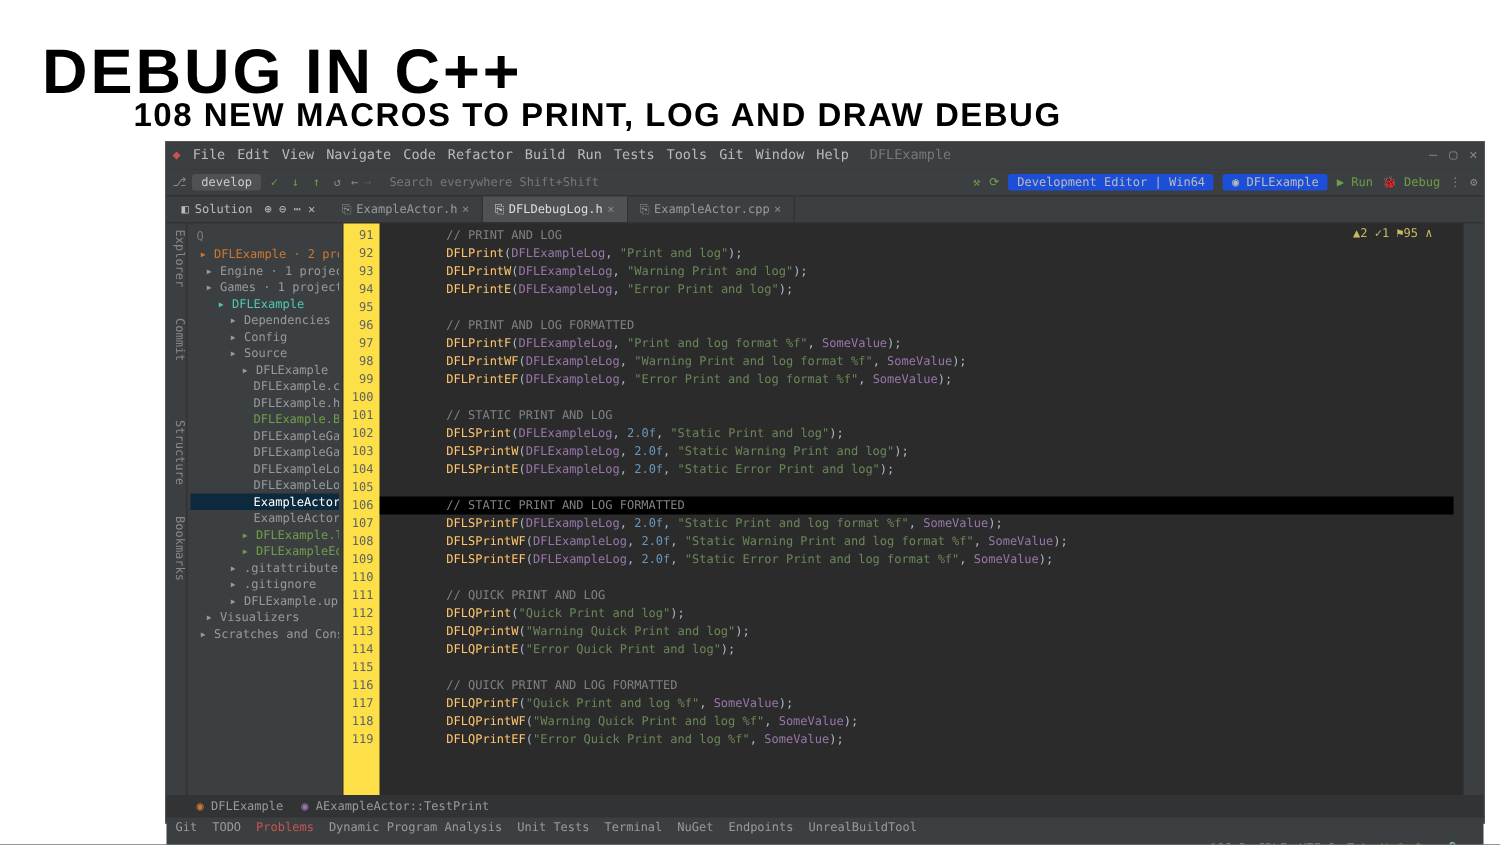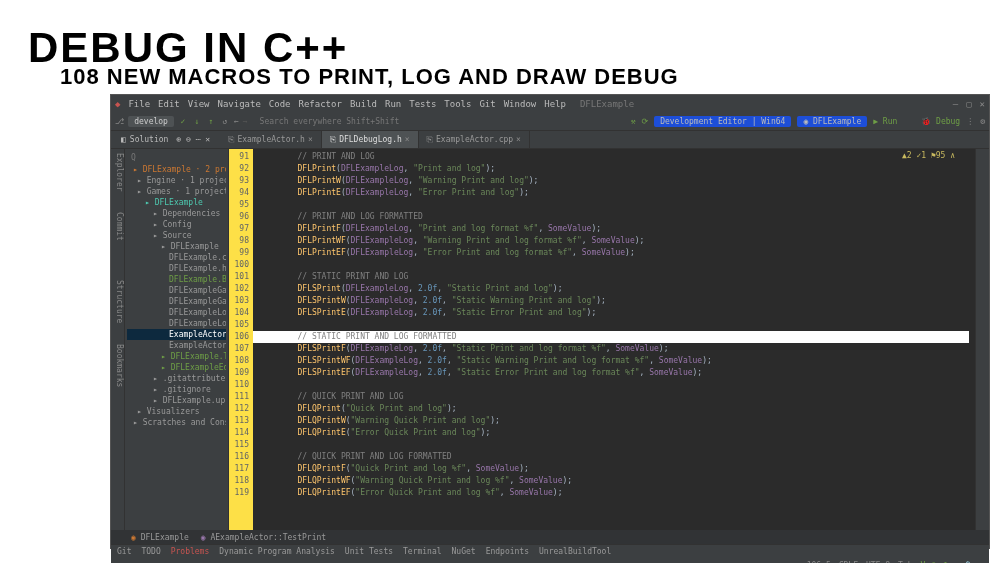--- a/index.html
+++ b/index.html
@@ -1,33 +1,33 @@
 <!DOCTYPE html>
 <html><head>
 <meta charset="utf-8">
 <style>
 * { margin: 0; padding: 0; box-sizing: border-box; }
 body { background: #fff; width: 1000px; height: 563px; font-family: Arial, sans-serif; overflow: hidden; position: relative; }
 .title { font-family: Impact, 'Arial Black', sans-serif; font-weight: 900; font-size: 42px; letter-spacing: 2px; position: absolute; left: 28px; top: 24px; color: #000; }
-.subtitle { font-family: Impact, 'Arial Black', sans-serif; font-weight: 900; font-size: 22px; letter-spacing: 1px; position: absolute; left: 60px; top: 64px; color: #000; }
+.subtitle { font-family: Impact, 'Arial Black', sans-serif; font-weight: 900; font-size: 22px; letter-spacing: 1px; position: absolute; left: 89px; top: 64px; color: #000; }
 .ide { position: absolute; left: 110px; top: 94px; width: 880px; height: 455px; background: #2b2b2b; font-family: 'Consolas', monospace; font-size: 9px; color: #a9b7c6; border: 1px solid #555; }
 .titlebar { height: 18px; background: #3c3f41; display: flex; align-items: center; padding: 0 4px; gap: 8px; font-size: 9px; color: #bbb; }
 .titlebar .menu { display: flex; gap: 8px; align-items: flex-end; }
 .titlebar .menu span { cursor: default; }
 .titlebar .appname { color: #777; margin-left: 6px; }
 .titlebar .winctrls { margin-left: auto; display: flex; gap: 8px; color: #888; }
 .toolbar { height: 18px; background: #3c3f41; display: flex; align-items: center; padding: 0 4px; gap: 4px; font-size: 8px; border-bottom: 1px solid #323232; }
 .toolbar .branch { background: #4e5254; padding: 1px 6px; border-radius: 2px; color: #ccc; }
 .toolbar .ticons { display: flex; gap: 4px; color: #6e9e46; }
 .toolbar .ticons span { width: 10px; text-align: center; }
 .toolbar .search { color: #777; margin-left: 8px; }
 .toolbar .right { margin-left: auto; display: flex; gap: 6px; align-items: center; }
 .toolbar .combo { background: #1d4ed8; padding: 1px 6px; border-radius: 2px; color: #bbb; }
 .toolbar .run { color: #6e9e46; }
-.toolbar .debug { color: #6e9e46; margin-left: 18px; }
+.toolbar .debug { color: #6e9e46; }
 .tabbar { height: 18px; background: #3c3f41; display: flex; align-items: stretch; font-size: 8px; border-bottom: 1px solid #323232; }
 .tabbar .sol { padding: 2px 10px; color: #bbb; display: flex; align-items: center; gap: 4px; }
 .tabbar .tab { padding: 2px 8px; color: #999; display: flex; align-items: center; gap: 3px; border-right: 1px solid #323232; }
 .tabbar .tab.active { background: #4e5254; color: #ddd; }
 .tabbar .tab .close { color: #888; }
 .mainarea { display: flex; height: calc(100% - 72px); }
 .leftgutter { width: 14px; background: #3c3f41; border-right: 1px solid #323232; writing-mode: vertical-rl; font-size: 8px; color: #888; text-align: center; padding-top: 4px; display: flex; gap: 20px; }
 .tree { width: 104px; background: #3c3f41; border-right: 1px solid #323232; font-size: 8px; color: #999; padding: 2px 2px; overflow: hidden; }
 .tree .srch { color: #777; padding: 2px 4px; }
 .tree .it { padding: 1px 0 1px 6px; white-space: nowrap; overflow: hidden; text-overflow: clip; }
@@ -41,21 +41,21 @@
 .tree .teal { color: #4ec9b0; }
 .tree .cs { color: #6e9e46; }
 .editor { flex: 1; display: flex; background: #2b2b2b; position: relative; }
 .linenums { width: 24px; background: #fde047; color: #606366; text-align: right; padding: 2px 4px 2px 0; font-size: 8px; line-height: 12px; }
 .code { flex: 1; padding: 2px 6px; font-size: 8px; line-height: 12px; white-space: pre; overflow: hidden; }
 .code .cm { color: #808080; }
 .code .fn { color: #ffc66d; }
 .code .id { color: #9876aa; }
 .code .st { color: #6a8759; }
 .code .num { color: #6897bb; }
-.code .hl { background: #ffffff; display: block; margin-left: -6px; padding-left: 6px; }
+.code .hl { background: #000000; display: block; margin-left: -6px; padding-left: 6px; }
 .statusind { position: absolute; right: 20px; top: 2px; font-size: 8px; color: #888; }
 .statusind .warn { color: #c9ba5f; }
 .rightgutter { width: 14px; background: #3c3f41; border-left: 1px solid #323232; }
 .breadcrumb { height: 14px; background: #313335; font-size: 8px; color: #999; display: flex; align-items: center; padding: 0 20px; gap: 12px; }
 .breadcrumb .dot-y { color: #cc7832; }
 .breadcrumb .dot-p { color: #9876aa; }
 .bottombar { height: 14px; background: #3c3f41; display: flex; align-items: center; font-size: 8px; color: #999; padding: 0 6px; gap: 10px; border-top: 1px solid #323232; }
 .bottombar .red { color: #c75450; }
 .statusbar { height: 14px; background: #3c3f41; display: flex; align-items: center; font-size: 8px; color: #888; padding: 0 6px; }
 .statusbar .right { margin-left: auto; display: flex; gap: 8px; }

